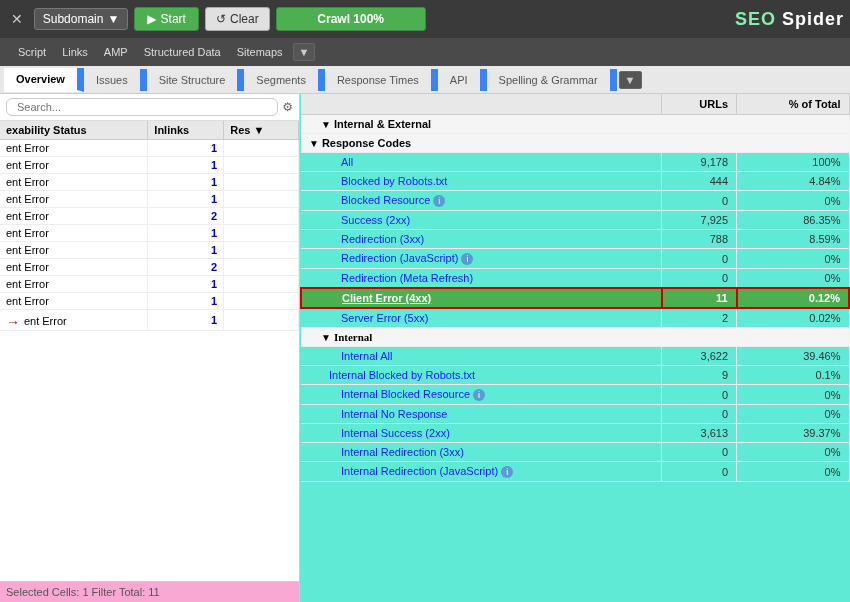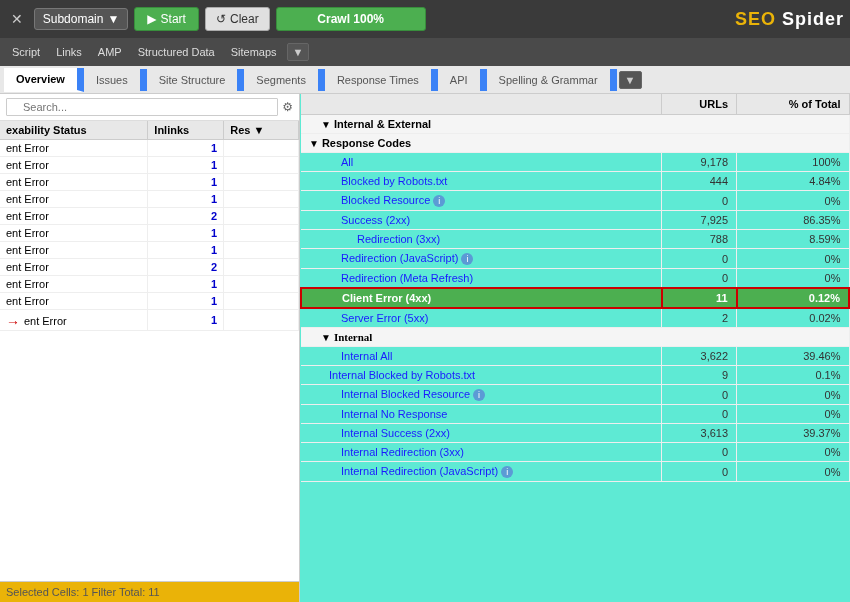--- a/index.html
+++ b/index.html
@@ -75,21 +75,21 @@
       letter-spacing: 1px;
     }
     .seo-spider-logo span { color: #fff; }
 
     
     .nav-bar {
       display: flex;
       align-items: center;
       background: #4a4a4a;
       height: 28px;
-      padding: 0 4px;
+      padding: 0 10px;
       gap: 0;
     }
     .nav-item {
       color: #ddd;
       padding: 4px 8px;
       font-size: 11px;
       cursor: pointer;
       white-space: nowrap;
     }
     .nav-dropdown-btn {
@@ -121,22 +121,22 @@
     .search-bar {
       display: flex;
       align-items: center;
       padding: 4px 6px;
       border-bottom: 1px solid #ddd;
       gap: 4px;
     }
     .search-input {
       flex: 1;
       border: 1px solid #ccc;
-      border-radius: 1px;
-      padding: 2px 16px;
+      border-radius: 6px;
+      padding: 2px 10px;
       font-size: 11px;
       color: #999;
     }
     .filter-icon {
       color: #666;
       font-size: 12px;
       cursor: pointer;
     }
     .left-table {
       flex: 1;
@@ -164,21 +164,21 @@
     .left-table td.number {
       text-align: right;
       color: #0000cc;
       font-weight: bold;
     }
     .status-footer {
       padding: 4px 6px;
       border-top: 1px solid #ccc;
       font-size: 11px;
       color: #555;
-      background: #eab308;
+      background: #f9a8d4;
     }
 
     
     .tabs-bar {
       display: flex;
       align-items: center;
       background: #e8e8e8;
       border-bottom: 1px solid #ccc;
       height: 28px;
       padding: 0 4px;
@@ -294,21 +294,21 @@
   <button class="btn-start">
     <span>▶</span>
     <span>Start</span>
   </button>
   <button class="btn-clear">
     <span>↺</span>
     <span>Clear</span>
   </button>
   <div class="crawl-progress">Crawl 100%</div>
   <div class="seo-spider-logo">
-    <span style="color:#eab308;">SEO</span> <span style="color:#fff;">Spider</span>
+    <span style="color:#86efac;">SEO</span> <span style="color:#fff;">Spider</span>
   </div>
 </div>
 
 <div class="nav-bar">
   <span class="nav-item">Script</span>
   <span class="nav-item">Links</span>
   <span class="nav-item">AMP</span>
   <span class="nav-item">Structured Data</span>
   <span class="nav-item">Sitemaps</span>
   <button class="nav-dropdown-btn">▼</button>
@@ -434,36 +434,36 @@
               <td class="label-col" style="padding-left: 40px;">Blocked Resource<span class="info-icon">i</span></td>
               <td class="num-col">0</td>
               <td class="num-col">0%</td>
             </tr>
             <tr>
               <td class="label-col" style="padding-left: 40px; margin-top: 48px;">Success (2xx)</td>
               <td class="num-col">7,925</td>
               <td class="num-col">86.35%</td>
             </tr>
             <tr>
-              <td class="label-col" style="padding-left: 56px;">Redirection (3xx)</td>
+              <td class="label-col" style="padding-left: 40px;">Redirection (3xx)</td>
               <td class="num-col">788</td>
               <td class="num-col">8.59%</td>
             </tr>
             <tr>
               <td class="label-col" style="padding-left: 40px;">Redirection (JavaScript)<span class="info-icon">i</span></td>
               <td class="num-col">0</td>
               <td class="num-col">0%</td>
             </tr>
             <tr>
               <td class="label-col" style="padding-left: 40px;">Redirection (Meta Refresh)</td>
               <td class="num-col">0</td>
               <td class="num-col">0%</td>
             </tr>
             <tr class="highlighted">
-              <td class="label-col" style="padding-left: 40px;">Client Error (4xx)</td>
+              <td class="label-col" style="padding-left: 40px; text-decoration: underline;">Client Error (4xx)</td>
               <td class="num-col">11</td>
               <td class="num-col">0.12%</td>
             </tr>
             <tr>
               <td class="label-col" style="padding-left: 40px;">Server Error (5xx)</td>
               <td class="num-col">2</td>
               <td class="num-col">0.02%</td>
             </tr>
             <tr class="section-header">
               <td colspan="3" style="padding-left: 20px; font-family: Liberation Serif, serif;"><span class="triangle">▼</span>Internal</td>

